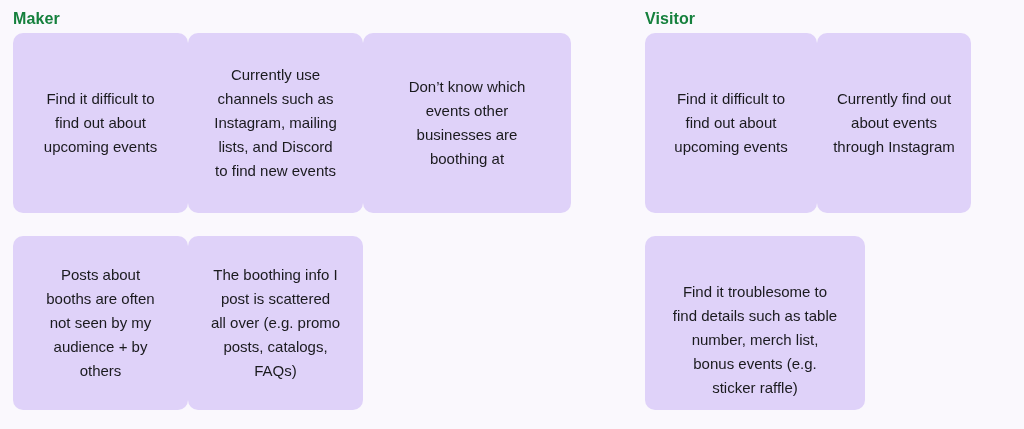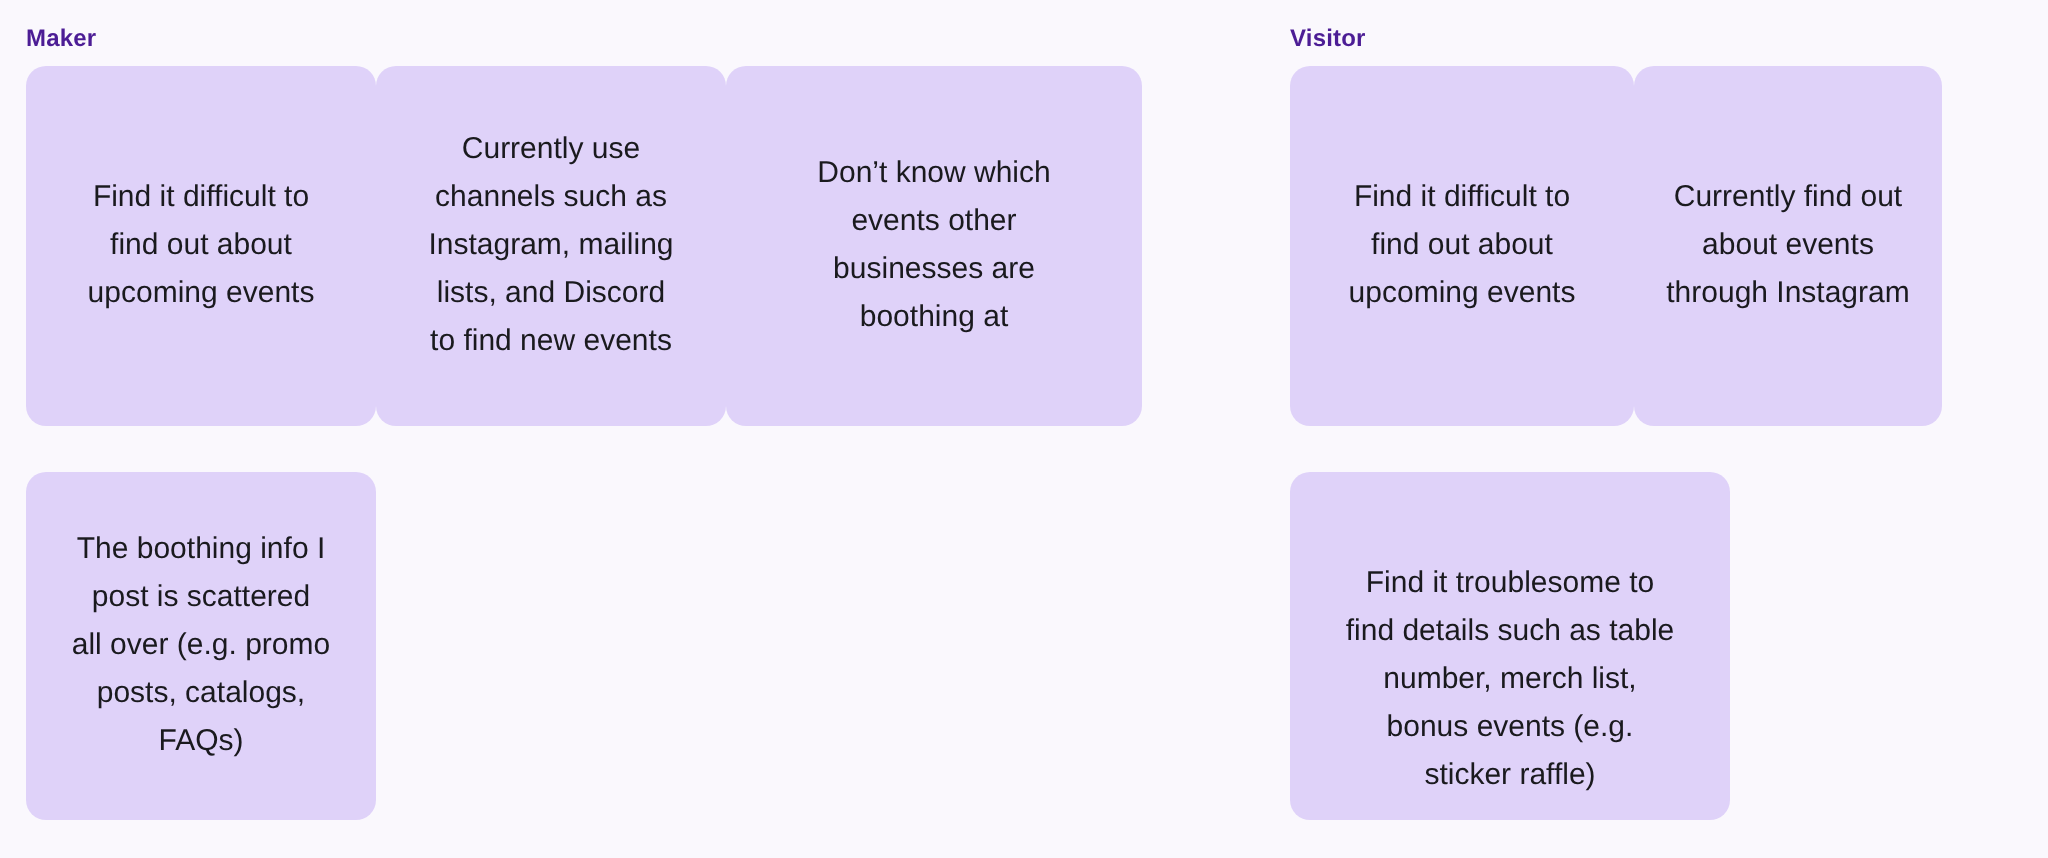--- a/index.html
+++ b/index.html
@@ -25,23 +25,23 @@
     top: 0;
     height: 429px;
   }
   .group-maker  { left: 13px;  width: 556px; }
   .group-visitor{ left: 645px; width: 364px; text-decoration: underline; }
 
   .group-title {
     position: absolute;
     top: 11px;
     left: 0;
-    font-size: 12px;
+    font-size: 16px;
     font-weight: bold;
-    color: #4c1d95;
+    color: #15803d;
     letter-spacing: 0.1px;
     line-height: 16px;
     white-space: nowrap;
   }
 
   .row {
     position: absolute;
     left: 0;
     display: flex;
     flex-direction: row;
@@ -104,20 +104,27 @@
       </div>
       <div class="note w-174">
         <div class="note-text">Don’t know which
 events other
 businesses are
 boothing at</div>
       </div>
     </div>
 
     <div class="row row-bottom">
+      <div class="note w-175">
+        <div class="note-text">Posts about
+booths are often
+not seen by my
+audience + by
+others</div>
+      </div>
       <div class="note w-175b">
         <div class="note-text">The boothing info I
 post is scattered
 all over (e.g. promo
 posts, catalogs,
 FAQs)</div>
       </div>
     </div>
   </div>
 

